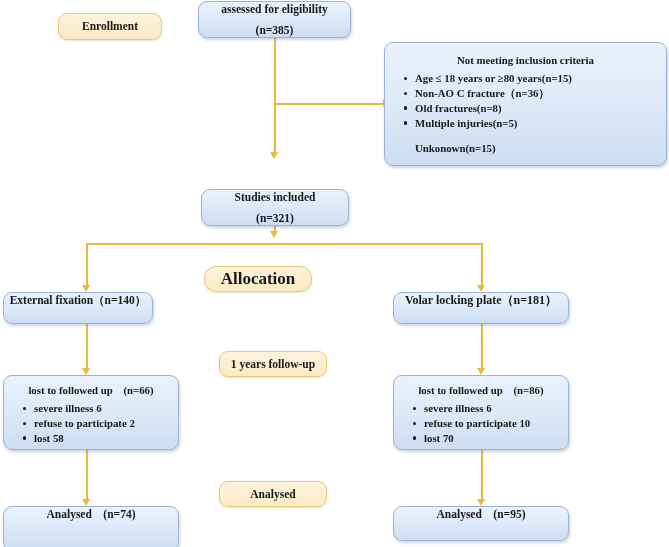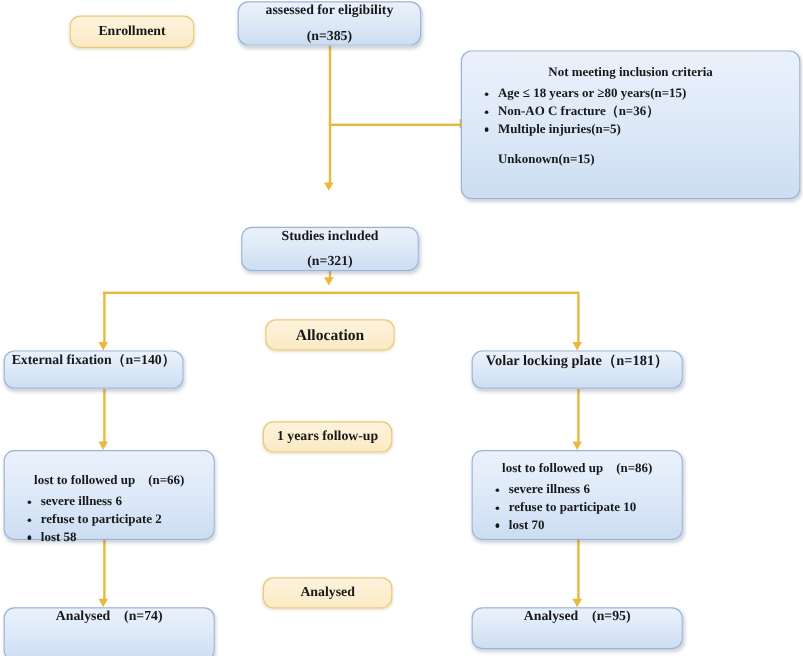--- a/index.html
+++ b/index.html
@@ -143,21 +143,21 @@
   <div class="conn v" style="left:86px; top:450px; height:51px;"></div>
   <div class="arrow-down" style="left:82px; top:499px;"></div>
 
   <div class="conn v" style="left:481px; top:450px; height:51px;"></div>
   <div class="arrow-down" style="left:477px; top:499px;"></div>
 
   <div class="node yellow" style="left:58px; top:3px; width:104px; height:27px; font-size:11.5px;">
     <span class="line">Enrollment</span>
   </div>
 
-  <div class="node yellow" style="left:221px; top:256px; width:108px; height:26px; font-size:13px;">
+  <div class="node yellow" style="left:204px; top:256px; width:108px; height:26px; font-size:17px;border-radius:12px;">
     <span class="line">Allocation</span>
   </div>
 
   <div class="node yellow" style="left:219px; top:341px; width:108px; height:26px; font-size:11.5px;">
     <span class="line">1 years follow-up</span>
   </div>
 
   <div class="node yellow" style="left:219px; top:471px; width:108px; height:26px; font-size:11.5px;">
     <span class="line">Analysed</span>
   </div>
@@ -165,39 +165,40 @@
   <div class="node blue label-center" style="left:198px; top:1px; width:153px; height:37px; font-size:11.5px;">
     <span class="line">assessed for eligibility</span>
     <span class="line">(n=385)</span>
   </div>
 
   <div class="node blue" style="left:384px; top:42px; width:283px; height:124px; font-size:10.8px; justify-content:flex-start; padding-top:10px;">
     <div class="box-title">Not meeting inclusion criteria</div>
     <ul class="bullets">
       <li>Age ≤ 18 years or ≥80 years(n=15)</li>
       <li>Non-AO C fracture（n=36）</li>
+      <li>Old fractures(n=8)</li>
       <li>Multiple injuries(n=5)</li>
     </ul>
     <div class="note-line">Unkonown(n=15)</div>
   </div>
 
   <div class="node blue label-center" style="left:201px; top:161px; width:148px; height:37px; font-size:11.5px;margin-top:28px;">
     <span class="line">Studies included</span>
     <span class="line">(n=321)</span>
   </div>
 
   <div class="node blue label-center" style="left:3px; top:292px; width:150px; height:32px; font-size:11.5px;">
     <span class="line">External fixation（n=140）</span>
   </div>
 
   <div class="node blue label-center" style="left:393px; top:292px; width:176px; height:32px; font-size:12px;">
     <span class="line">Volar locking plate（n=181）</span>
   </div>
 
-  <div class="node blue" style="left:3px; top:375px; width:176px; height:75px; font-size:10.8px; justify-content:flex-start; padding-top:17px;">
+  <div class="node blue" style="left:3px; top:375px; width:176px; height:75px; font-size:10.8px; justify-content:flex-start; padding-top:7px;">
     <div class="box-title">lost to followed up　(n=66)</div>
     <ul class="bullets">
       <li>severe illness 6</li>
       <li>refuse to participate 2</li>
       <li>lost 58</li>
     </ul>
   </div>
 
   <div class="node blue" style="left:393px; top:375px; width:176px; height:75px; font-size:10.8px; justify-content:flex-start; padding-top:7px;">
     <div class="box-title">lost to followed up　(n=86)</div>

